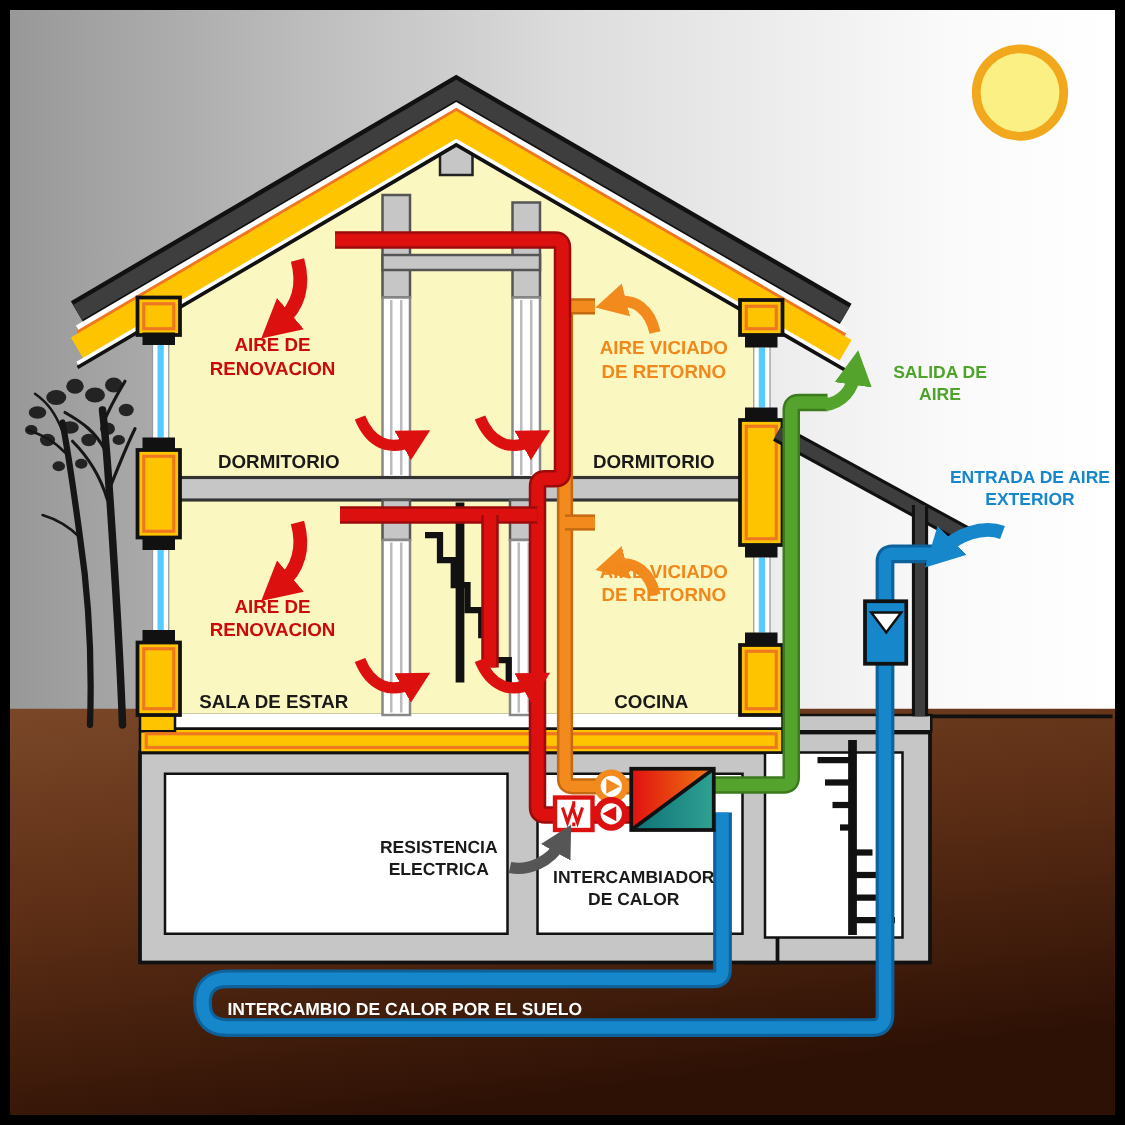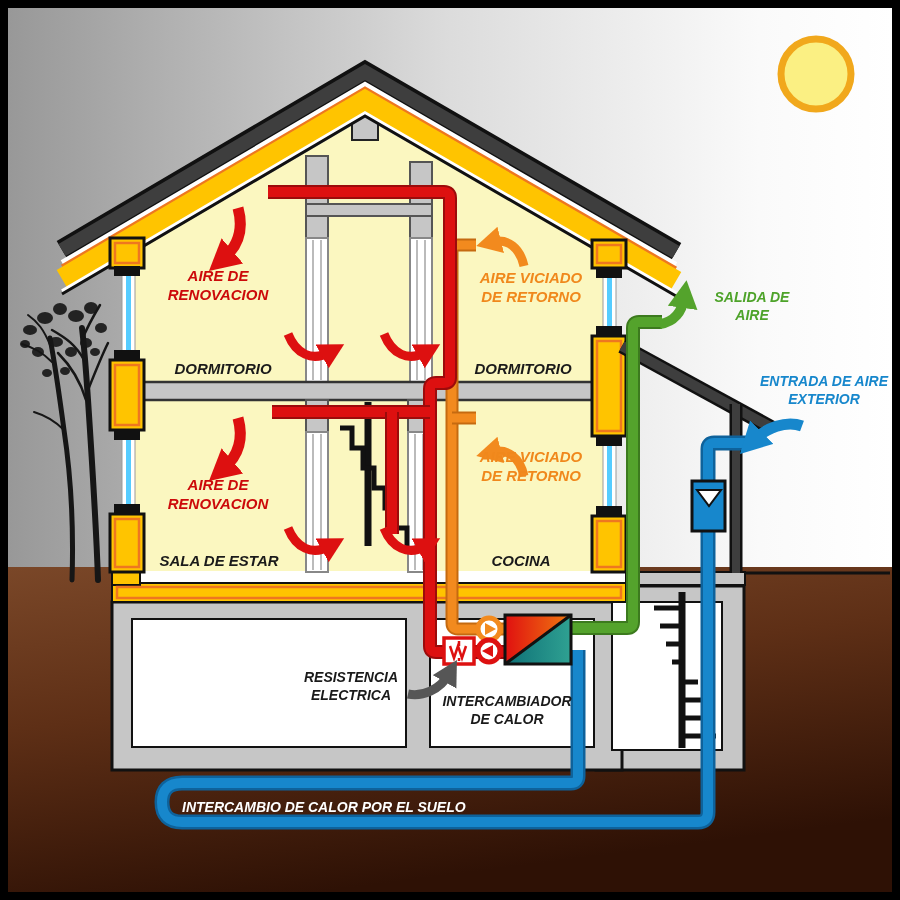--- a/index.html
+++ b/index.html
@@ -1,16 +1,16 @@
 <!DOCTYPE html>
 <html><head>
 <meta charset="utf-8">
 <style>
   html,body{margin:0;padding:0;background:#fff;}
-  .stage{width:900px;height:900px;position:relative;font-style:italic;}
+  .stage{width:900px;height:900px;position:relative;}
   text{font-family:"Liberation Sans","DejaVu Sans",sans-serif;font-weight:bold;}
   .t15{font-size:15px;}
   .t14{font-size:14px;}
   .red-t{fill:#CC0A0A;}
   .orange-t{fill:#F0881C;}
   .green-t{fill:#4EA32A;}
   .blue-t{fill:#1787CC;}
   .black-t{fill:#1a1a1a;}
   .white-t{fill:#ffffff;}
   .mid{text-anchor:middle;}

